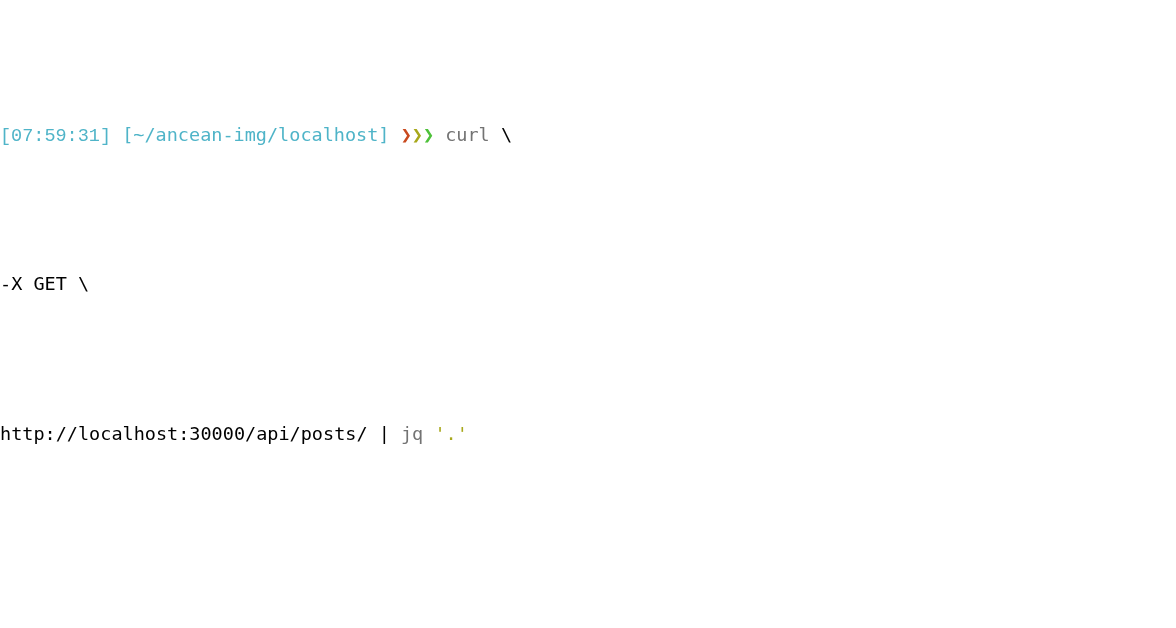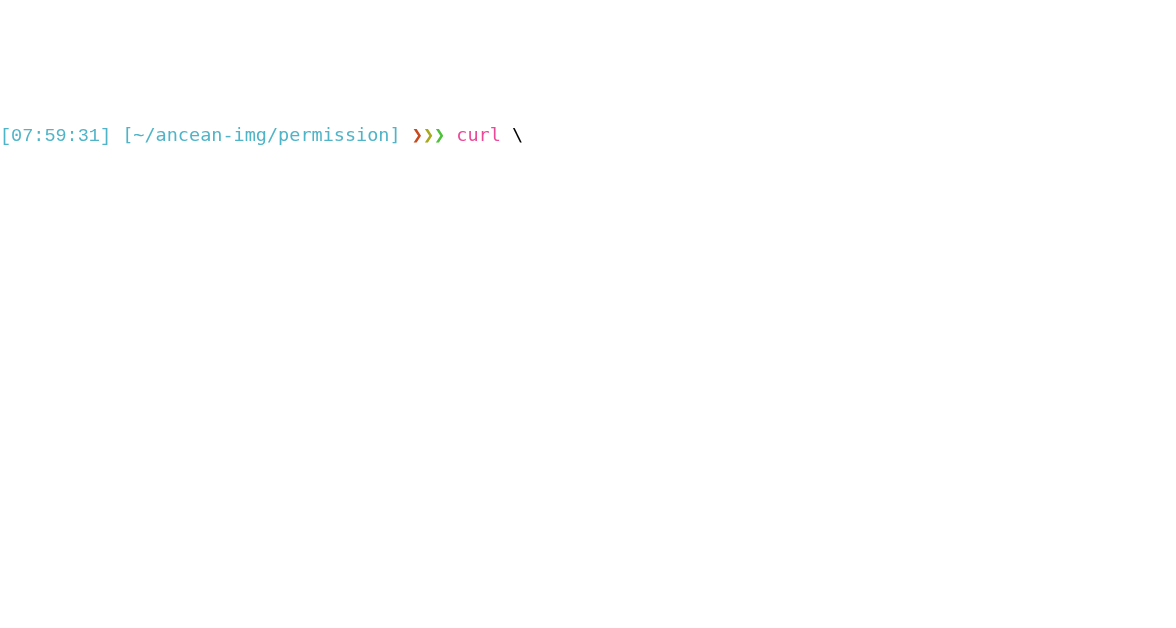--- a/index.html
+++ b/index.html
@@ -35,35 +35,37 @@
     line-height: 29.9px;
     display: block;
   }
 
   
   .c-time      { color: #4fb4c8; font-family: Liberation Mono, monospace; }
   .c-path      { color: #4fb4c8; }
   .c-arrow1    { color: #c94a1e; font-weight: bold; }
   .c-arrow2    { color: #a8a81b; font-weight: bold; }
   .c-arrow3    { color: #4ec13a; font-weight: bold; }
-  .c-cmd       { color: #ec4899; }
+  .c-cmd       { color: #737373; }
   .c-plain     { color: #000000; }
   .c-quoted    { color: #a8a81b; }
 </style>
 </head>
 <body>
 
 <div id="terminal">
 
   
-  <div class="line"><span class="c-time">[07:59:31]</span><span class="c-plain"> </span><span class="c-path">[~/ancean-img/permission]</span><span class="c-plain"> </span><span class="c-arrow1">❯</span><span class="c-arrow2">❯</span><span class="c-arrow3">❯</span><span class="c-plain"> </span><span class="c-cmd">curl</span><span class="c-plain"> </span><span class="c-plain">\</span></div>
+  <div class="line"><span class="c-time">[07:59:31]</span><span class="c-plain"> </span><span class="c-path">[~/ancean-img/localhost]</span><span class="c-plain"> </span><span class="c-arrow1">❯</span><span class="c-arrow2">❯</span><span class="c-arrow3">❯</span><span class="c-plain"> </span><span class="c-cmd">curl</span><span class="c-plain"> </span><span class="c-plain">\</span></div>
 
   
+  <div class="line"><span class="c-plain">-X GET \</span></div>
 
   
+  <div class="line"><span class="c-plain">http://localhost:30000/api/posts/</span><span class="c-plain"> </span><span class="c-plain">|</span><span class="c-plain"> </span><span class="c-cmd">jq</span><span class="c-plain"> </span><span class="c-quoted">'.'</span></div>
 
   
 
   
   
 
   
   
 
   

